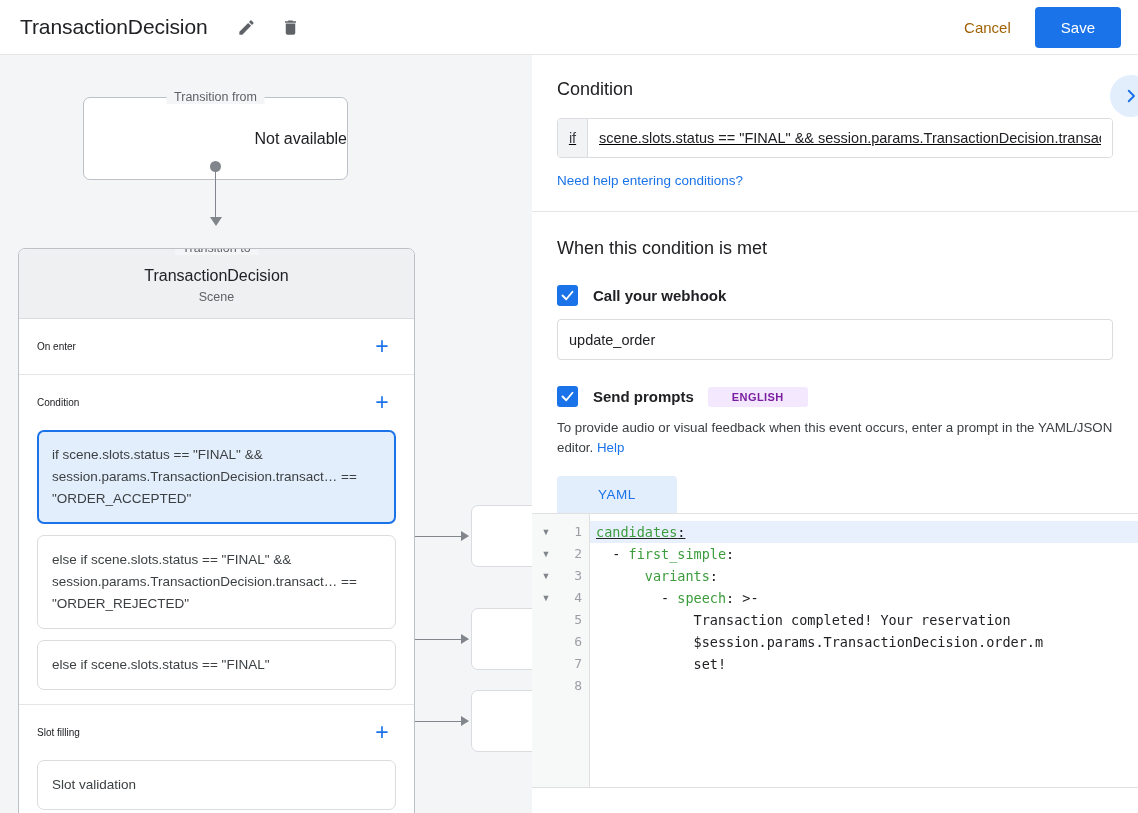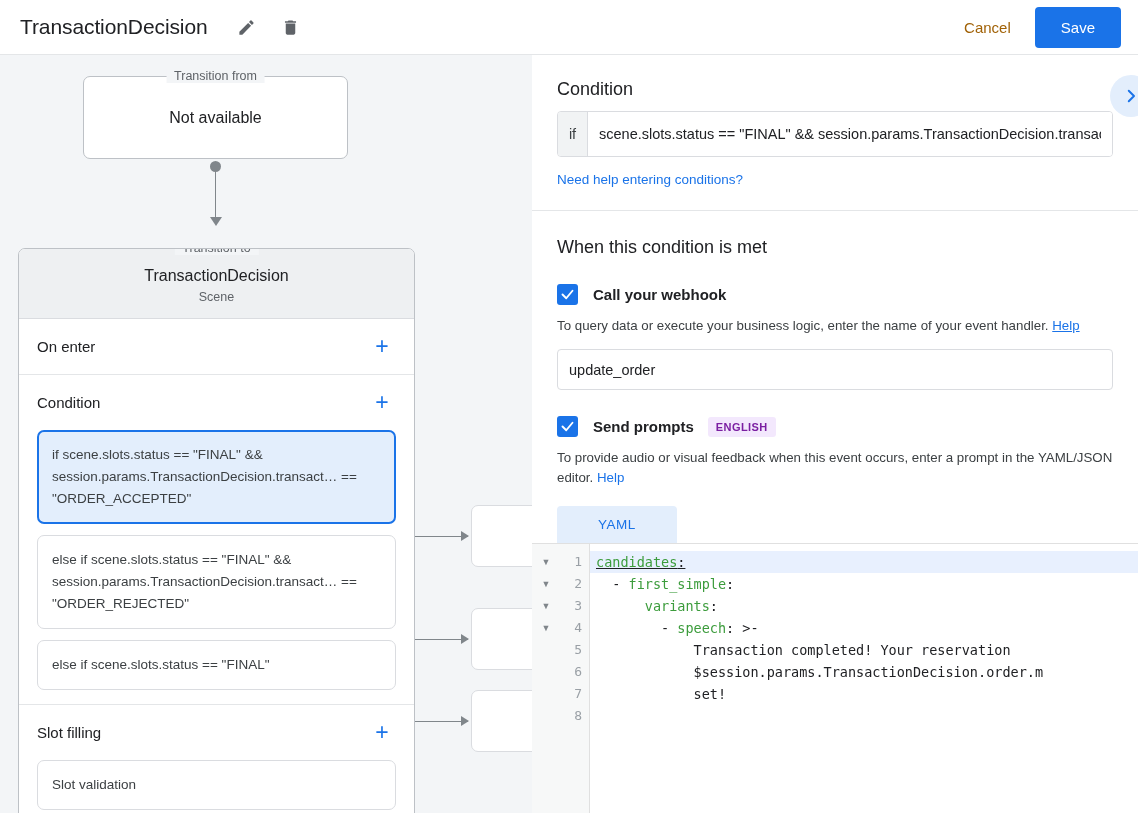--- a/index.html
+++ b/index.html
@@ -57,22 +57,22 @@
   }
   .fieldset-legend {
     position: absolute; top: -8px; left: 50%;
     transform: translateX(-50%);
     background: #f3f5f7;
     padding: 0 8px;
     font-size: 12.5px; color: #5f6368;
     white-space: nowrap;
   }
   #transition-from {
-    left: 83px; top: 21px; width: 265px; height: 83px;
-    display: flex; align-items: center; justify-content: center;
+    left: 83px; top: 42px; width: 265px; height: 83px;
+    display: flex; align-items: center; justify-content: flex-end;
   }
   #transition-from-value { font-size: 16px; color: #202124; }
 
   #connector-line {
     position: absolute; left: 215px; top: 111px;
     width: 1px; height: 55px; background: #80868b;
   }
   #connector-dot-top {
     position: absolute; left: 210px; top: 106px;
     width: 11px; height: 11px; border-radius: 50%;
@@ -101,21 +101,21 @@
   #transition-to-sub { font-size: 12.5px; color: #5f6368; margin-top: 5px; }
 
   .section {
     border-bottom: 1px solid #e4e6e8;
     padding: 0 18px;
   }
   .section-head {
     display: flex; align-items: center; justify-content: space-between;
     height: 55px;
   }
-  .section-title { font-size: 15px; color: #202124; }
+  .section-title { font-size: 10px; color: #202124; }
   .plus-btn {
     width: 28px; height: 28px; cursor: pointer;
     display: flex; align-items: center; justify-content: center;
     color: #1a73e8; font-size: 23px; font-weight: 300; line-height: 1;
     border-radius: 50%;
   }
   .section-body { padding-bottom: 14px; }
 
   .cond-card {
     border: 1px solid #dadce0; border-radius: 7px;
@@ -170,23 +170,23 @@
   #condition-heading { font-size: 18px; color: #202124; font-weight: 400; }
   #collapse-btn {
     position: absolute; right: -14px; top: 20px;
     width: 42px; height: 42px; border-radius: 50%;
     background: #e3eefc;
     display: flex; align-items: center; justify-content: center;
     cursor: pointer;
   }
 
   #cond-input-row {
-    display: flex; margin-top: 11px;
+    display: flex; margin-top: 18px;
     border: 1px solid #dadce0; border-radius: 4px;
-    height: 46px; overflow: hidden;
+    height: 40px; overflow: hidden; text-decoration: underline;
   }
   #cond-if-label {
     width: 30px; background: #f1f3f4;
     border-right: 1px solid #dadce0;
     display: flex; align-items: center; justify-content: center;
     font-size: 14.5px; color: #3c4043;
   }
   #cond-input {
     flex: 1; border: none; outline: none;
     padding: 0 11px; font-size: 14.5px; color: #202124;
@@ -208,21 +208,21 @@
     display: flex; align-items: center; justify-content: center;
     cursor: pointer; flex: none;
   }
   .check-label {
     margin-left: 15px; font-size: 15px; font-weight: bold; color: #202124;
   }
   .lang-badge {
     margin-left: 14px;
     background: #f3e8fd; color: #7b1fa2;
     font-size: 11px; font-weight: bold; letter-spacing: 0.4px;
-    padding: 4px 8px; border-radius: 3px;
+    padding: 4px 24px; border-radius: 3px;
   }
   .help-text {
     margin-top: 11px; font-size: 13.3px; color: #3c4043; line-height: 20px;
   }
   .help-text a { color: #1a73e8; text-decoration: underline; cursor: pointer; }
   .help-text a.plain { text-decoration: none; }
 
   #webhook-input {
     width: 100%; height: 41px; margin-top: 13px;
     border: 1px solid #dadce0; border-radius: 4px;
@@ -390,24 +390,20 @@
     
     <div class="check-row">
       <span class="checkbox">
         <svg width="15" height="15" viewBox="0 0 24 24" fill="none" stroke="#ffffff" stroke-width="3" stroke-linecap="round" stroke-linejoin="round">
           <polyline points="4 12 10 18 20 6"></polyline>
         </svg>
       </span>
       <span class="check-label">Call your webhook</span>
     </div>
 
-    <div class="help-text">
-      <span>To query data or execute your business logic, enter the name of your event handler.</span>
-      <a>Help</a>
-    </div>
 
     <input id="webhook-input" type="text" value="update_order" style="">
 
     
     <div class="check-row">
       <span class="checkbox">
         <svg width="15" height="15" viewBox="0 0 24 24" fill="none" stroke="#ffffff" stroke-width="3" stroke-linecap="round" stroke-linejoin="round">
           <polyline points="4 12 10 18 20 6"></polyline>
         </svg>
       </span>

